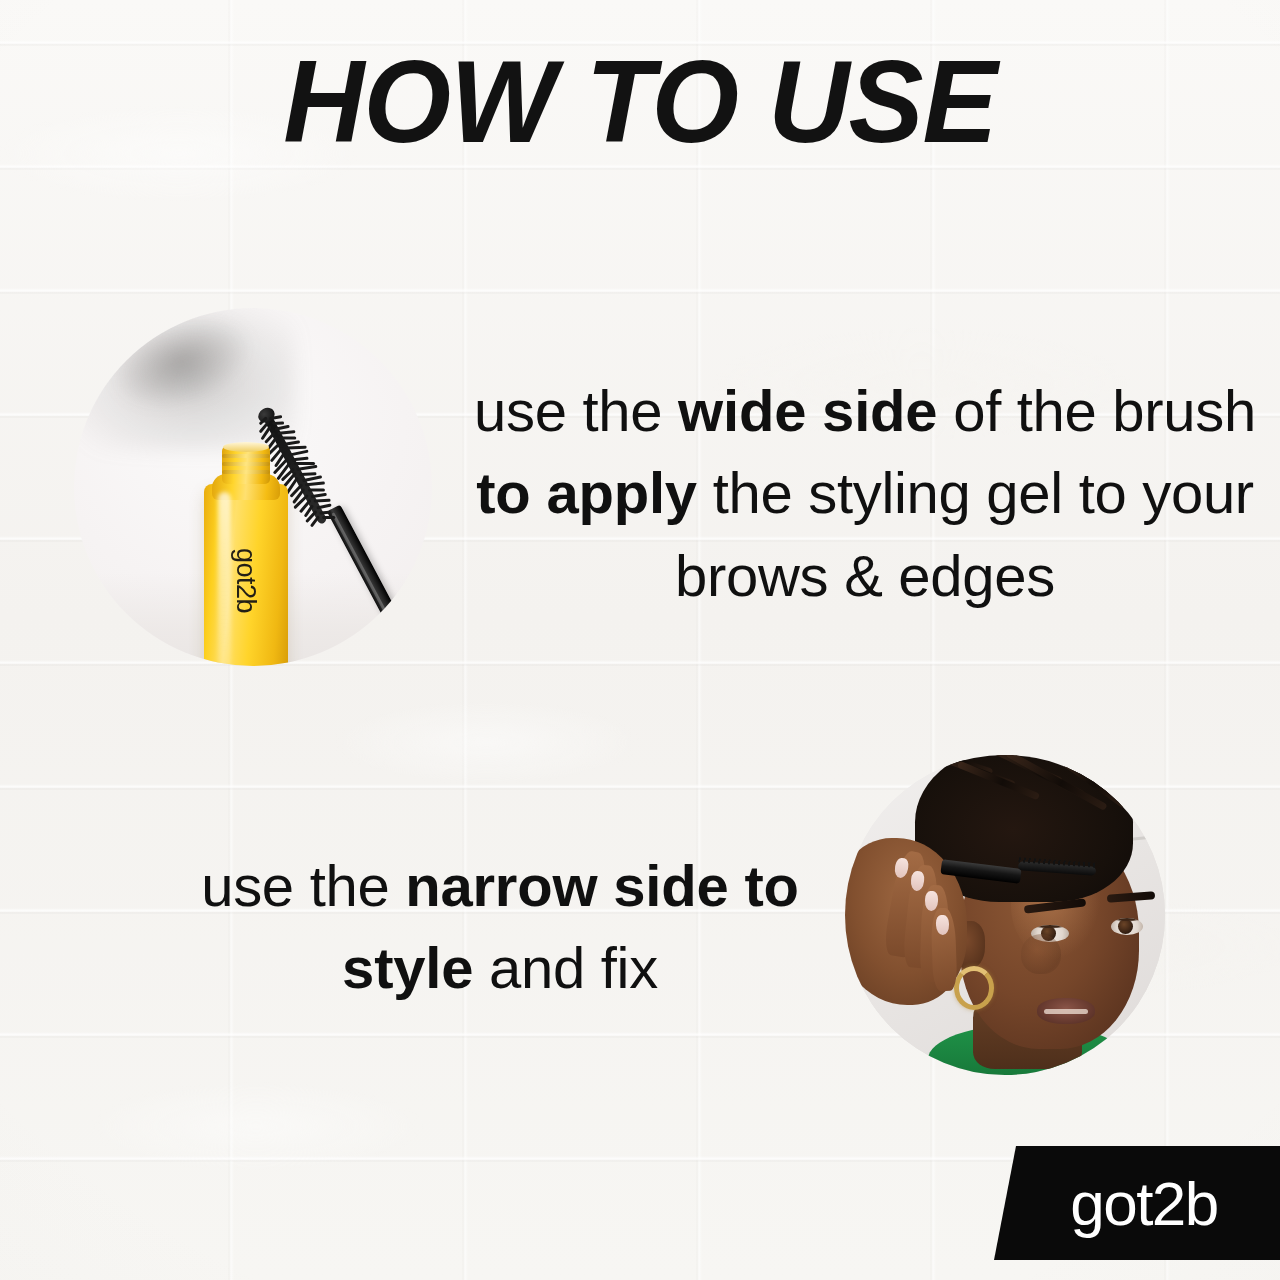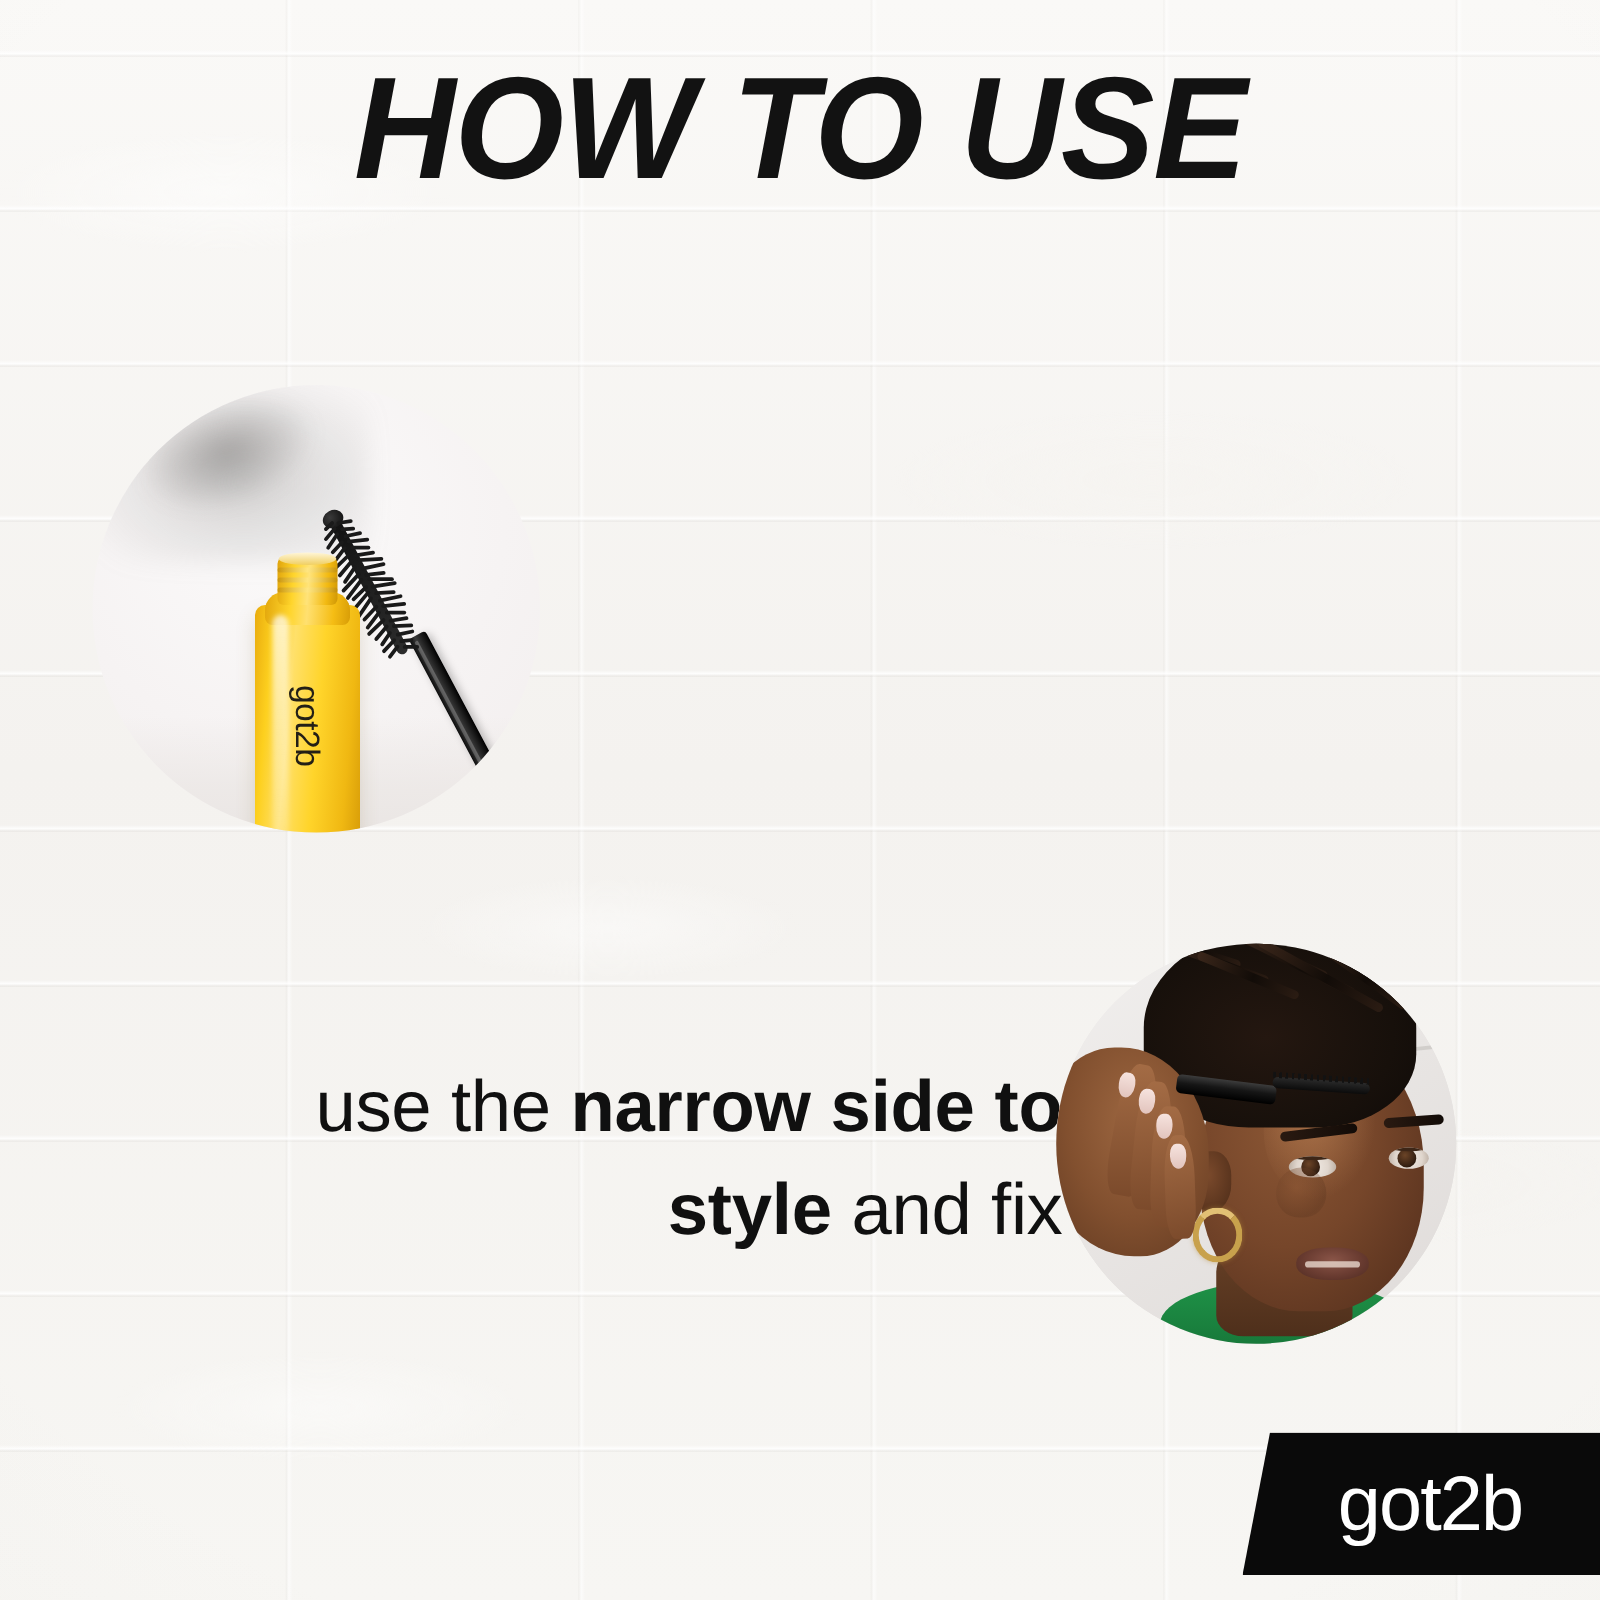--- a/index.html
+++ b/index.html
@@ -156,21 +156,21 @@
     background:linear-gradient(180deg,#2a2a2a,#0b0b0b);}
   .m-brush::after{content:"";position:absolute;left:0;top:-4px;width:100%;height:5px;
     background:repeating-linear-gradient(90deg,#121212 0 2px, transparent 2px 5px);}
 
   
   .copy{position:absolute;color:#101010;font-weight:400;
     font-size:58px;line-height:1.42;letter-spacing:-.3px;
     font-family:"Liberation Sans", sans-serif;}
   .copy b{font-weight:700;letter-spacing:-.2px;}
   #copy-apply{left:470px;top:370px;width:790px;text-align:center;}
-  #copy-style{left:150px;top:845px;width:700px;text-align:right;}
+  #copy-style{left:150px;top:845px;width:700px;text-align:center;}
 
   
   #brand-badge{position:absolute;left:994px;top:1146px;width:286px;height:114px;
     background:#0a0a0a;
     clip-path:polygon(22px 0, 100% 0, 100% 100%, 0 100%);
     display:flex;align-items:center;justify-content:center;}
   #brand-badge .brand-text{color:#ffffff;font-size:62px;font-weight:400;letter-spacing:-1.5px;
     margin-left:14px;font-family:"Liberation Sans", sans-serif;}
 </style>
 </head>
@@ -245,20 +245,21 @@
       <div class="thread" style="top:22px"></div>
       <div class="thread" style="top:30px"></div>
       <div class="bottle-mouth"></div>
       <div class="bottle-gloss"></div>
       <div class="bottle-label">
         <span>got2b</span>
       </div>
     </div>
   </div>
 
+  <div class="copy" id="copy-apply"><span>use the </span><b>wide side</b><span> of the brush </span><b>to apply</b><span> the styling gel to your brows &amp; edges</span></div>
 
   <div class="copy" id="copy-style"><span>use the </span><b>narrow side to style</b><span> and fix</span></div>
 
   <div class="photo-circle" id="model-circle">
     <div class="m-bgwall"></div>
     <div class="m-shoulder"></div>
     <div class="m-neck"></div>
     <div class="m-face"></div>
     <div class="m-face-hl"></div>
     <div class="m-ear"></div>

